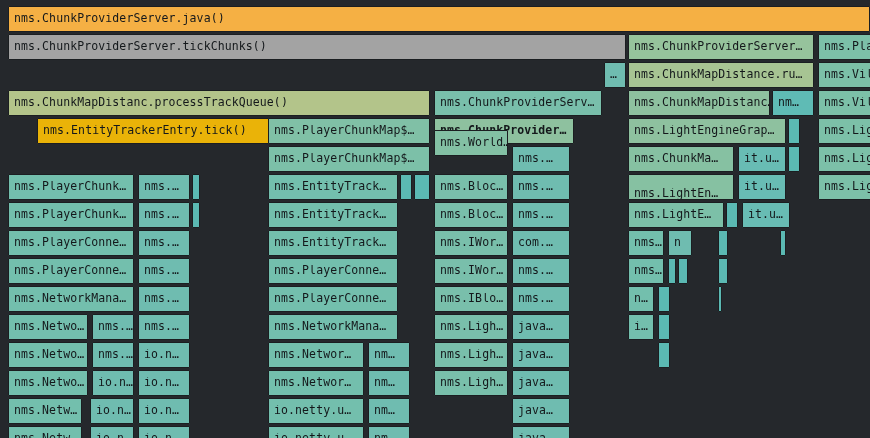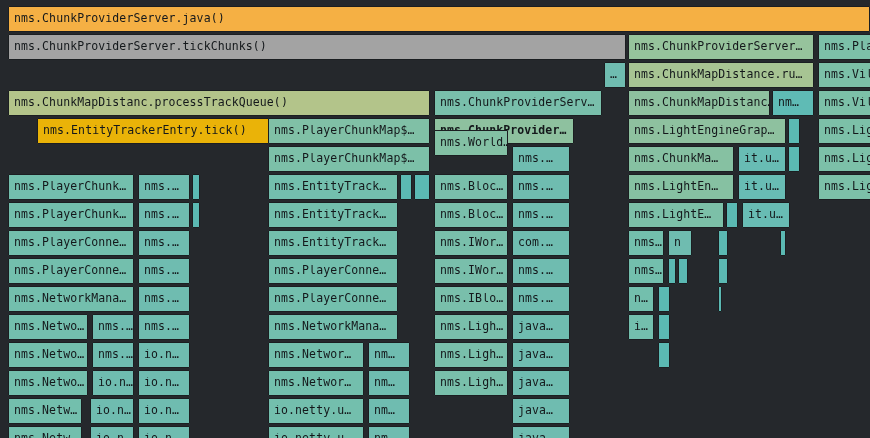--- a/index.html
+++ b/index.html
@@ -136,21 +136,21 @@
     </div>
     <div class="frame" style="left: 414px; top: 174px; width: 16px; height: 26px; background: rgb(91, 185, 179); border-color: rgb(27, 30, 33);">
       <span class="frame-label" style="color: rgb(20, 24, 27);"></span>
     </div>
     <div class="frame" style="left: 434px; top: 174px; width: 74px; height: 26px; background: rgb(121, 191, 171); border-color: rgb(27, 30, 33);">
       <span class="frame-label" style="color: rgb(20, 24, 27);">nms.Bloc…</span>
     </div>
     <div class="frame" style="left: 512px; top: 174px; width: 58px; height: 26px; background: rgb(111, 188, 176); border-color: rgb(27, 30, 33);">
       <span class="frame-label" style="color: rgb(20, 24, 27);">nms.…</span>
     </div>
-    <div class="frame" style="left: 628px; top: 174px; width: 106px; height: 26px; background: rgb(134, 193, 162); border-color: rgb(27, 30, 33);">
+    <div class="frame" style="left: 628px; top: 174px; width: 106px; height: 26px; background: rgb(134, 193, 162); border-color: rgb(27, 30, 33); align-items: flex-end;">
       <span class="frame-label" style="color: rgb(20, 24, 27);">nms.LightEn…</span>
     </div>
     <div class="frame" style="left: 738px; top: 174px; width: 48px; height: 26px; background: rgb(104, 188, 180); border-color: rgb(27, 30, 33);">
       <span class="frame-label" style="color: rgb(20, 24, 27);">it.u…</span>
     </div>
     <div class="frame" style="left: 818px; top: 174px; width: 60px; height: 26px; background: rgb(124, 192, 168); border-color: rgb(27, 30, 33);">
       <span class="frame-label" style="color: rgb(20, 24, 27);">nms.Ligh</span>
     </div>
     <div class="frame" style="left: 8px; top: 202px; width: 126px; height: 26px; background: rgb(115, 191, 173); border-color: rgb(27, 30, 33);">
       <span class="frame-label" style="color: rgb(20, 24, 27);">nms.PlayerChunk…</span>

